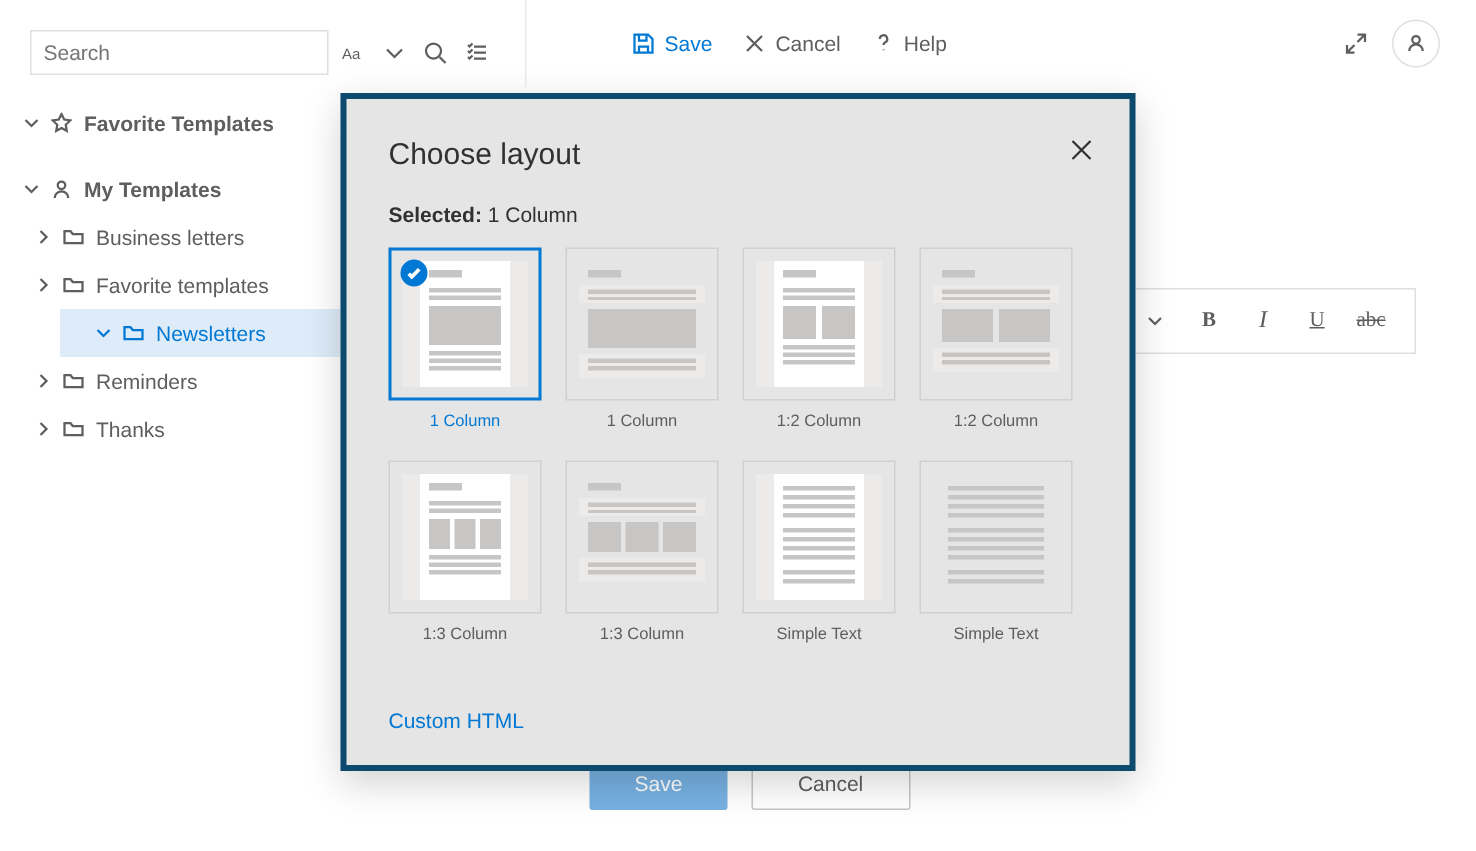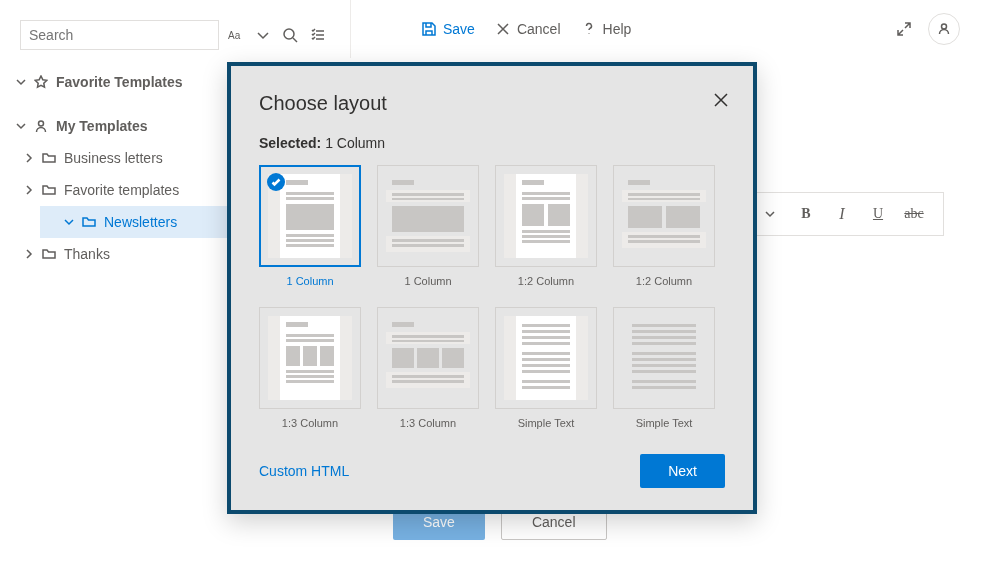--- a/index.html
+++ b/index.html
@@ -180,20 +180,33 @@
       <span class="chev">
           <svg viewBox="0 0 10 10">
             <path d="M3 1 L7 5 L3 9"></path>
           </svg>
         </span>
       <span class="pre-icon">
           <svg viewBox="0 0 14 14">
             <path d="M1 3h4l1.5 2H13v6H1z"></path>
           </svg>
         </span>
+      <span class="lbl">Reminders</span>
+    </div>
+    <div class="tree-item indent">
+      <span class="chev">
+          <svg viewBox="0 0 10 10">
+            <path d="M3 1 L7 5 L3 9"></path>
+          </svg>
+        </span>
+      <span class="pre-icon">
+          <svg viewBox="0 0 14 14">
+            <path d="M1 3h4l1.5 2H13v6H1z"></path>
+          </svg>
+        </span>
       <span class="lbl">Thanks</span>
     </div>
   </div>
 </div>
 
 <div class="topbar">
   <div class="tb-btn primary">
     <svg viewBox="0 0 16 16">
         <path d="M2 2h9l3 3v9H2z"></path>
         <path d="M5 2v4h5V2M5 14v-4h6v4"></path>
@@ -403,15 +416,14 @@
           <rect class="pv-blk" x="10" y="70" width="64" height="3"></rect>
         </svg>
       </div>
       <div class="layout-label">Simple Text</div>
     </div>
 
   </div>
 
   <div class="modal-footer">
     <span class="link">Custom HTML</span>
-    <div class="btn-primary">Next</div>
   </div>
 </div>
 
 </body></html>

